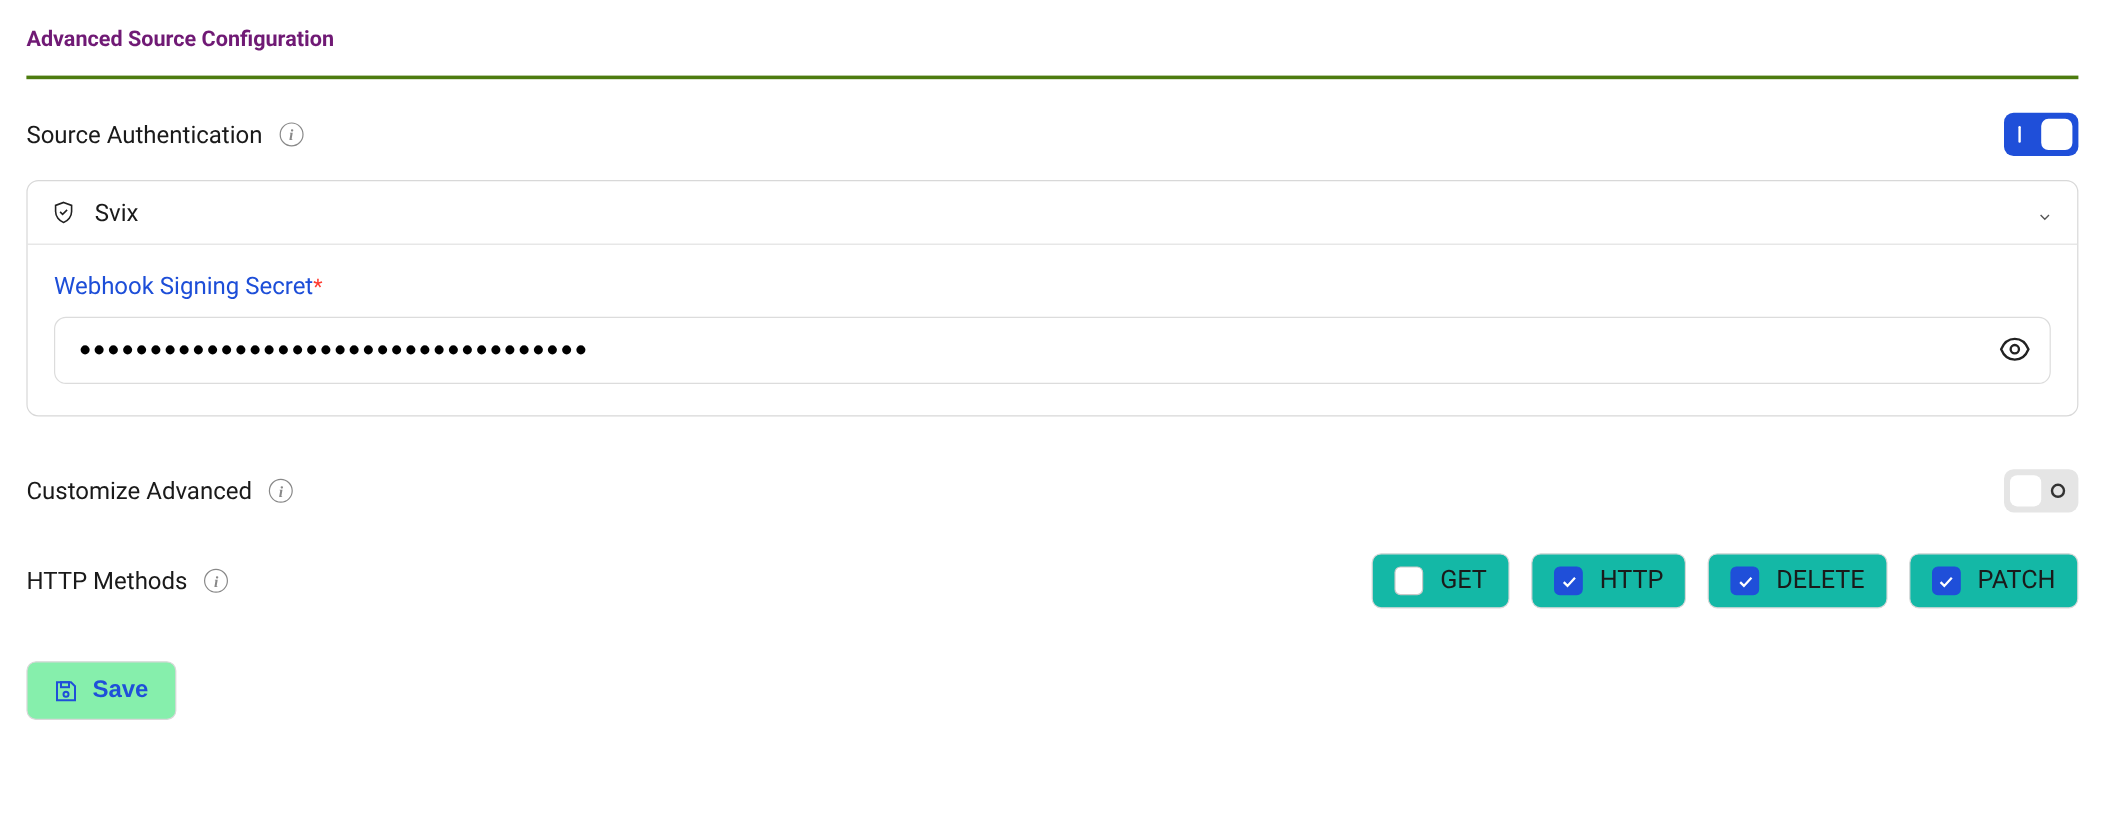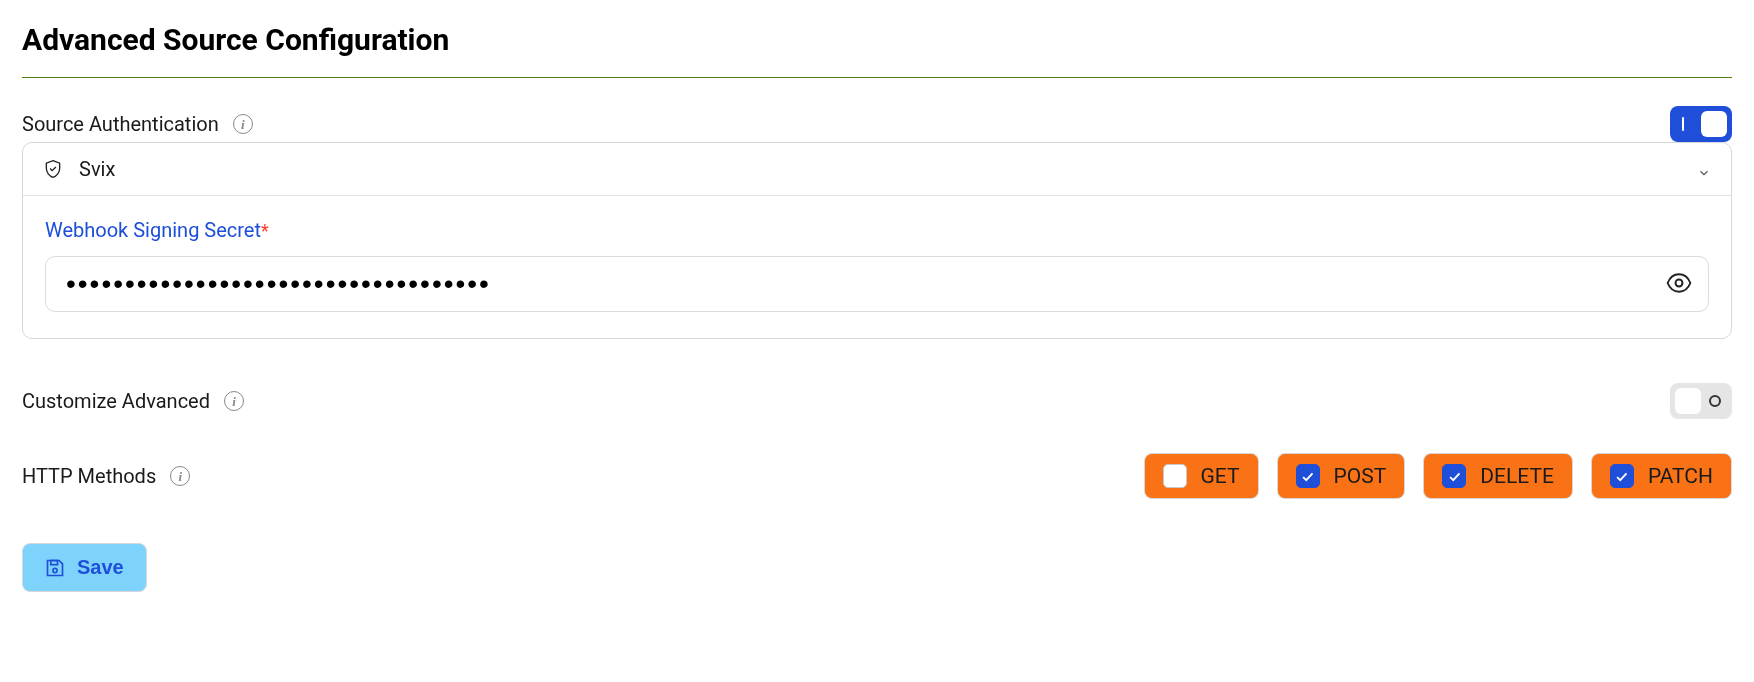--- a/index.html
+++ b/index.html
@@ -8,31 +8,32 @@
       padding: 0;
     }
     body {
       font-family: -apple-system, BlinkMacSystemFont, "Segoe UI", Roboto, Helvetica, Arial, sans-serif;
       background: #ffffff;
       padding: 22px;
       color: #1a1a1a;
       font-size: 19px;
     }
     .page-title {
-      font-size: 30px;
+      font-size: 18px;
       font-weight: 700;
-      color: #000000;
+      color: #701a75;
       padding-bottom: 20px;
-      border-bottom: 1px solid #4d7c0f;
+      border-bottom: 3px solid #4d7c0f;
       margin-bottom: 28px;
     }
     .section-row {
       display: flex;
       align-items: center;
       justify-content: space-between;
+      margin-bottom: 20px;
     }
     .section-label-group {
       display: flex;
       align-items: center;
       gap: 14px;
     }
     .section-label {
       font-size: 20px;
       font-weight: 400;
       color: #1a1a1a;
@@ -215,21 +216,21 @@
       gap: 18px;
     }
     .method-chip {
       display: flex;
       align-items: center;
       gap: 14px;
       border: 1px solid #d8d8d8;
       border-radius: 8px;
       padding: 10px 18px;
       cursor: pointer;
-      background: #f97316;
+      background: #14b8a6;
     }
     .method-label {
       font-size: 21px;
       font-weight: 400;
       color: #1a1a1a;
     }
     .checkbox {
       width: 24px;
       height: 24px;
       border-radius: 5px;
@@ -251,21 +252,21 @@
       height: 15px;
       stroke: #fff;
       stroke-width: 3;
       fill: none;
     }
     .save-btn {
       display: inline-flex;
       align-items: center;
       gap: 12px;
       border: 1px solid #d8d8d8;
-      background: #7dd3fc;
+      background: #86efac;
       border-radius: 8px;
       padding: 12px 22px;
       cursor: pointer;
       font-size: 20px;
       color: #1f4fd9;
       font-weight: 600;
     }
     .save-icon {
       width: 20px;
       height: 20px;
@@ -359,21 +360,21 @@
     <div class="method-chip">
       <span class="checkbox unchecked"></span>
       <span class="method-label">GET</span>
     </div>
     <div class="method-chip">
       <span class="checkbox checked">
         <svg viewBox="0 0 24 24">
             <polyline points="5 13 10 18 20 7"></polyline>
           </svg>
       </span>
-      <span class="method-label">POST</span>
+      <span class="method-label">HTTP</span>
     </div>
     <div class="method-chip">
       <span class="checkbox checked">
         <svg viewBox="0 0 24 24">
             <polyline points="5 13 10 18 20 7"></polyline>
           </svg>
       </span>
       <span class="method-label">DELETE</span>
     </div>
     <div class="method-chip">

